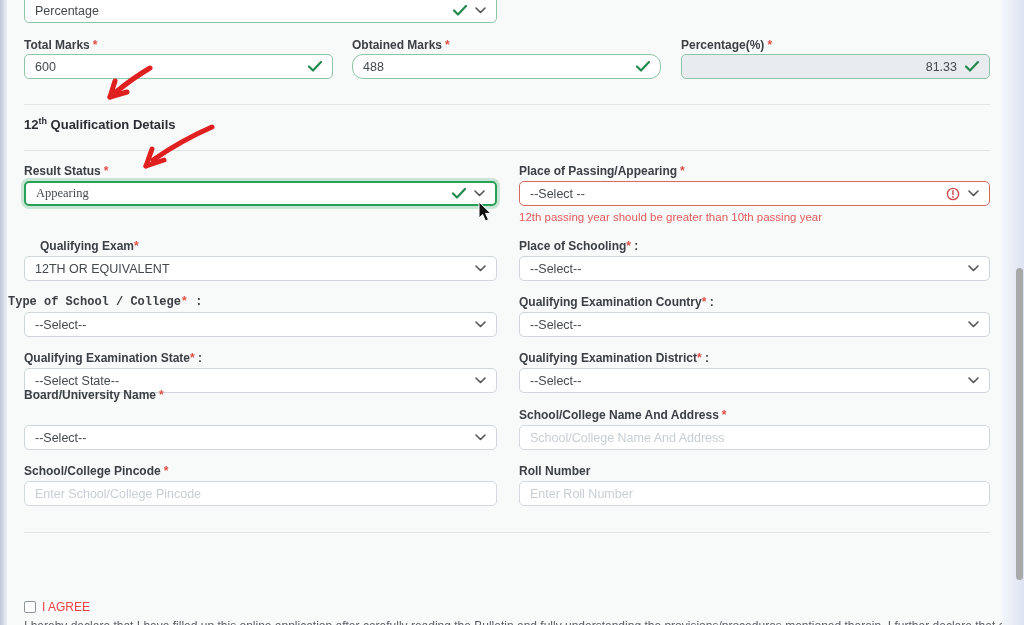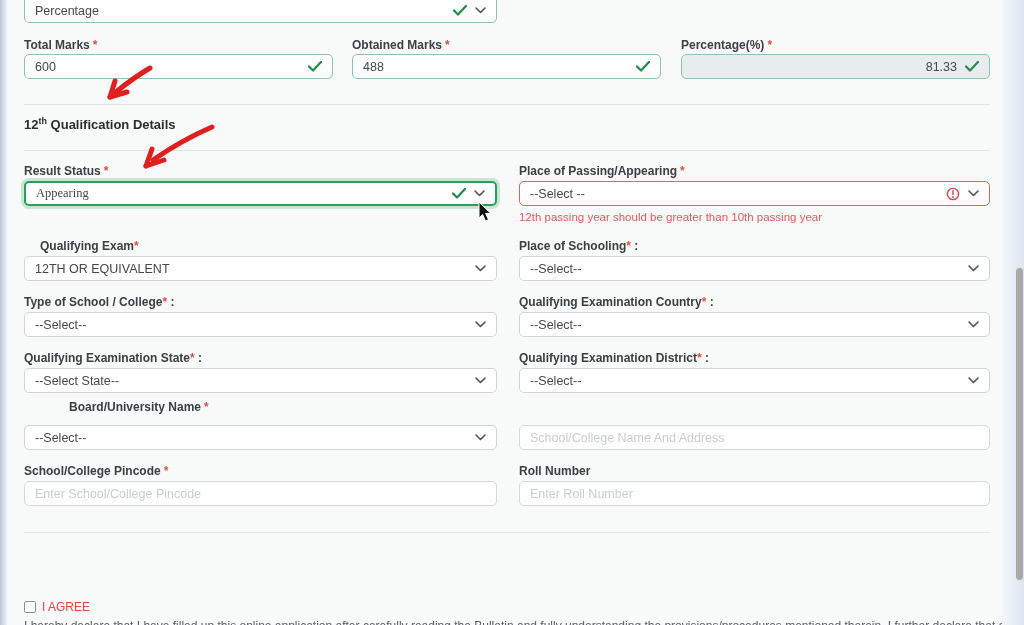--- a/index.html
+++ b/index.html
@@ -77,21 +77,21 @@
   </div>
 
   <div class="ctrl ok-border" style="left:24px;top:54px;width:309px;">
     <span class="val">600</span>
     <span class="ico">
       <svg width="14" height="11">
           <path d="M1 5.5 L5 9.5 L13 1" stroke="#218a4c" stroke-width="2.2" fill="none" stroke-linecap="round" stroke-linejoin="round"></path>
         </svg>
     </span>
   </div>
-  <div class="ctrl ok-border" style="left:352px;top:54px;width:309px;">
+  <div class="ctrl ok-border" style="left:352px;top:54px;width:309px;border-radius:11px;">
     <span class="val">488</span>
     <span class="ico">
       <svg width="14" height="11">
           <path d="M1 5.5 L5 9.5 L13 1" stroke="#218a4c" stroke-width="2.2" fill="none" stroke-linecap="round" stroke-linejoin="round"></path>
         </svg>
     </span>
   </div>
   <div class="ctrl ok-border disabled" style="left:681px;top:54px;width:309px;text-align:right;">
     <span class="val">81.33</span>
     <span class="ico">
@@ -163,21 +163,21 @@
   </div>
   <div class="ctrl" style="left:519px;top:256px;width:471px;">
     <span class="val">--Select--</span>
     <span class="ico">
       <svg width="11" height="7">
           <path d="M1 1 L5.5 5.5 L10 1" stroke="#555" stroke-width="1.6" fill="none" stroke-linecap="round" stroke-linejoin="round"></path>
         </svg>
     </span>
   </div>
 
-  <div class="lbl" style="left:24px;top:295px;">
+  <div class="lbl" style="left:8px;top:295px;font-family:Liberation Mono, monospace;">
     <span>Type of School / College</span><span class="star">*</span><span class="sfx"> :</span>
   </div>
   <div class="lbl" style="left:519px;top:295px;">
     <span>Qualifying Examination Country</span><span class="star">*</span><span class="sfx"> :</span>
   </div>
   <div class="ctrl" style="left:24px;top:312px;width:473px;">
     <span class="val">--Select--</span>
     <span class="ico">
       <svg width="11" height="7">
           <path d="M1 1 L5.5 5.5 L10 1" stroke="#555" stroke-width="1.6" fill="none" stroke-linecap="round" stroke-linejoin="round"></path>
@@ -209,22 +209,25 @@
   </div>
   <div class="ctrl" style="left:519px;top:368px;width:471px;">
     <span class="val">--Select--</span>
     <span class="ico">
       <svg width="11" height="7">
           <path d="M1 1 L5.5 5.5 L10 1" stroke="#555" stroke-width="1.6" fill="none" stroke-linecap="round" stroke-linejoin="round"></path>
         </svg>
     </span>
   </div>
 
-  <div class="lbl" style="left:24px;top:400px;margin-left:45px;">
+  <div class="lbl" style="left:24px;top:388px;">
     <span>Board/University Name</span><span class="star sp">*</span>
+  </div>
+  <div class="lbl" style="left:519px;top:408px;">
+    <span>School/College Name And Address</span><span class="star sp">*</span>
   </div>
   <div class="ctrl" style="left:24px;top:425px;width:473px;">
     <span class="val">--Select--</span>
     <span class="ico">
       <svg width="11" height="7">
           <path d="M1 1 L5.5 5.5 L10 1" stroke="#555" stroke-width="1.6" fill="none" stroke-linecap="round" stroke-linejoin="round"></path>
         </svg>
     </span>
   </div>
   <input class="inp" style="left: 519px; top: 425px; width: 471px;" placeholder="School/College Name And Address">

